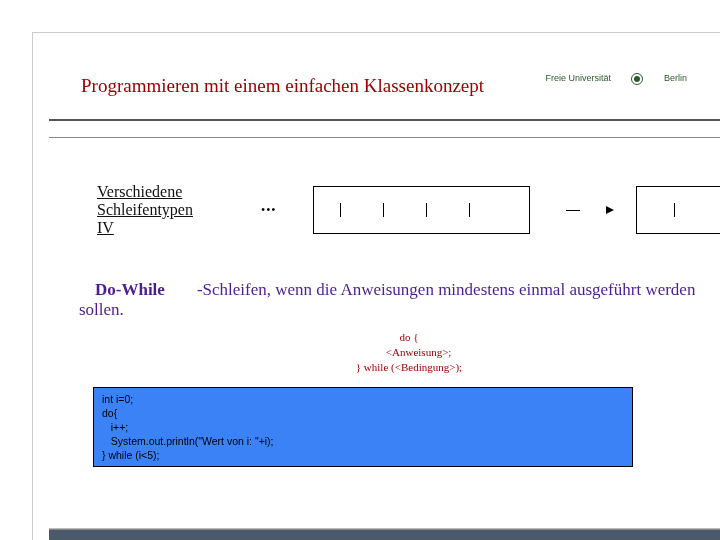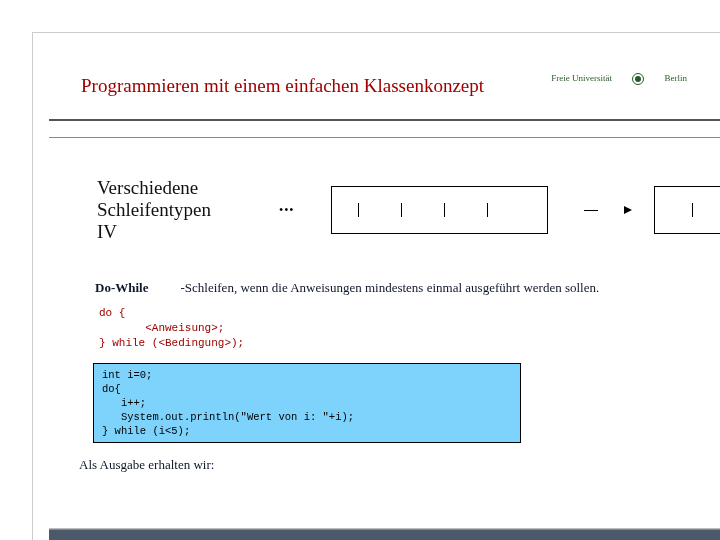--- a/index.html
+++ b/index.html
@@ -25,21 +25,21 @@
     color: #a00000;
     font-size: 19px;
     font-weight: normal;
   }
   .logo {
     position: absolute;
     right: 16px;
     top: 8px;
     font-size: 9px;
     color: #2a5a2a;
-    font-family: Liberation Serif, serif;
+    font-family: Liberation Sans, sans-serif;
   }
   .logo-dot {
     display: inline-block;
     width: 12px;
     height: 12px;
     border: 1px solid #2a5a2a;
     border-radius: 50%;
     vertical-align: middle;
     margin: 0 2px;
     position: relative;
@@ -55,21 +55,22 @@
   .content {
     padding: 0 16px;
   }
   .subtitle-row {
     display: flex;
     align-items: center;
     gap: 20px;
     margin-bottom: 14px;
   }
   .subtitle {
-    font-size: 19px;
+    font-size: 16px;
+    text-decoration: underline;
     color: #111;
   }
   .flow {
     display: flex;
     align-items: center;
     gap: 4px;
   }
   .dots { font-size: 12px; letter-spacing: 1px; color: #000; }
   .boxgroup {
     display: flex;
@@ -83,41 +84,42 @@
   .cell:last-child { border-right: none; }
   .arrow {
     width: 0; height: 0;
     border-top: 4px solid transparent;
     border-bottom: 4px solid transparent;
     border-left: 8px solid #000;
     margin: 0 2px 0 6px;
   }
   .line { width: 14px; height: 1px; background: #000; }
   .body-text {
-    font-size: 13px;
+    font-size: 17px;
     margin: 0 0 10px 14px;
-    color: #0f172a;
+    color: #4c1d95;
   }
   .syntax-block {
     margin: 0 0 12px 34px;
     font-size: 11px;
     color: #a00000;
-    font-family: Liberation Mono, monospace;
+    font-family: Liberation Serif, serif;
     line-height: 1.35;
+    text-align: center;
   }
   .code-box {
     margin: 0 0 14px 28px;
     border: 1px solid #000;
-    background: #7dd3fc;
+    background: #3b82f6;
     padding: 4px 8px;
-    font-family: Liberation Mono, monospace;
+    font-family: Liberation Sans, sans-serif;
     font-size: 10.5px;
     line-height: 1.35;
     white-space: pre;
-    width: 428px;
+    width: 540px;
   }
   .footer {
     position: absolute;
     bottom: 0;
     left: 0;
     right: 0;
     height: 26px;
     background: #4a5a6a;
     color: #e8e8e8;
     font-size: 12px;
@@ -188,21 +190,20 @@
        &lt;Anweisung&gt;;
 } while (&lt;Bedingung&gt;);</pre>
 
 
   <pre class="code-box">int i=0;
 do{
    i++;
    System.out.println("Wert von i: "+i);
 } while (i&lt;5);</pre>
 
-  <p class="body-text">Als Ausgabe erhalten wir:</p>
 
 
 </div>
 
 <div class="footer-top-line"></div>
 <div class="footer">
   <span>Marco Block</span>
 </div>
 
 </body></html>

